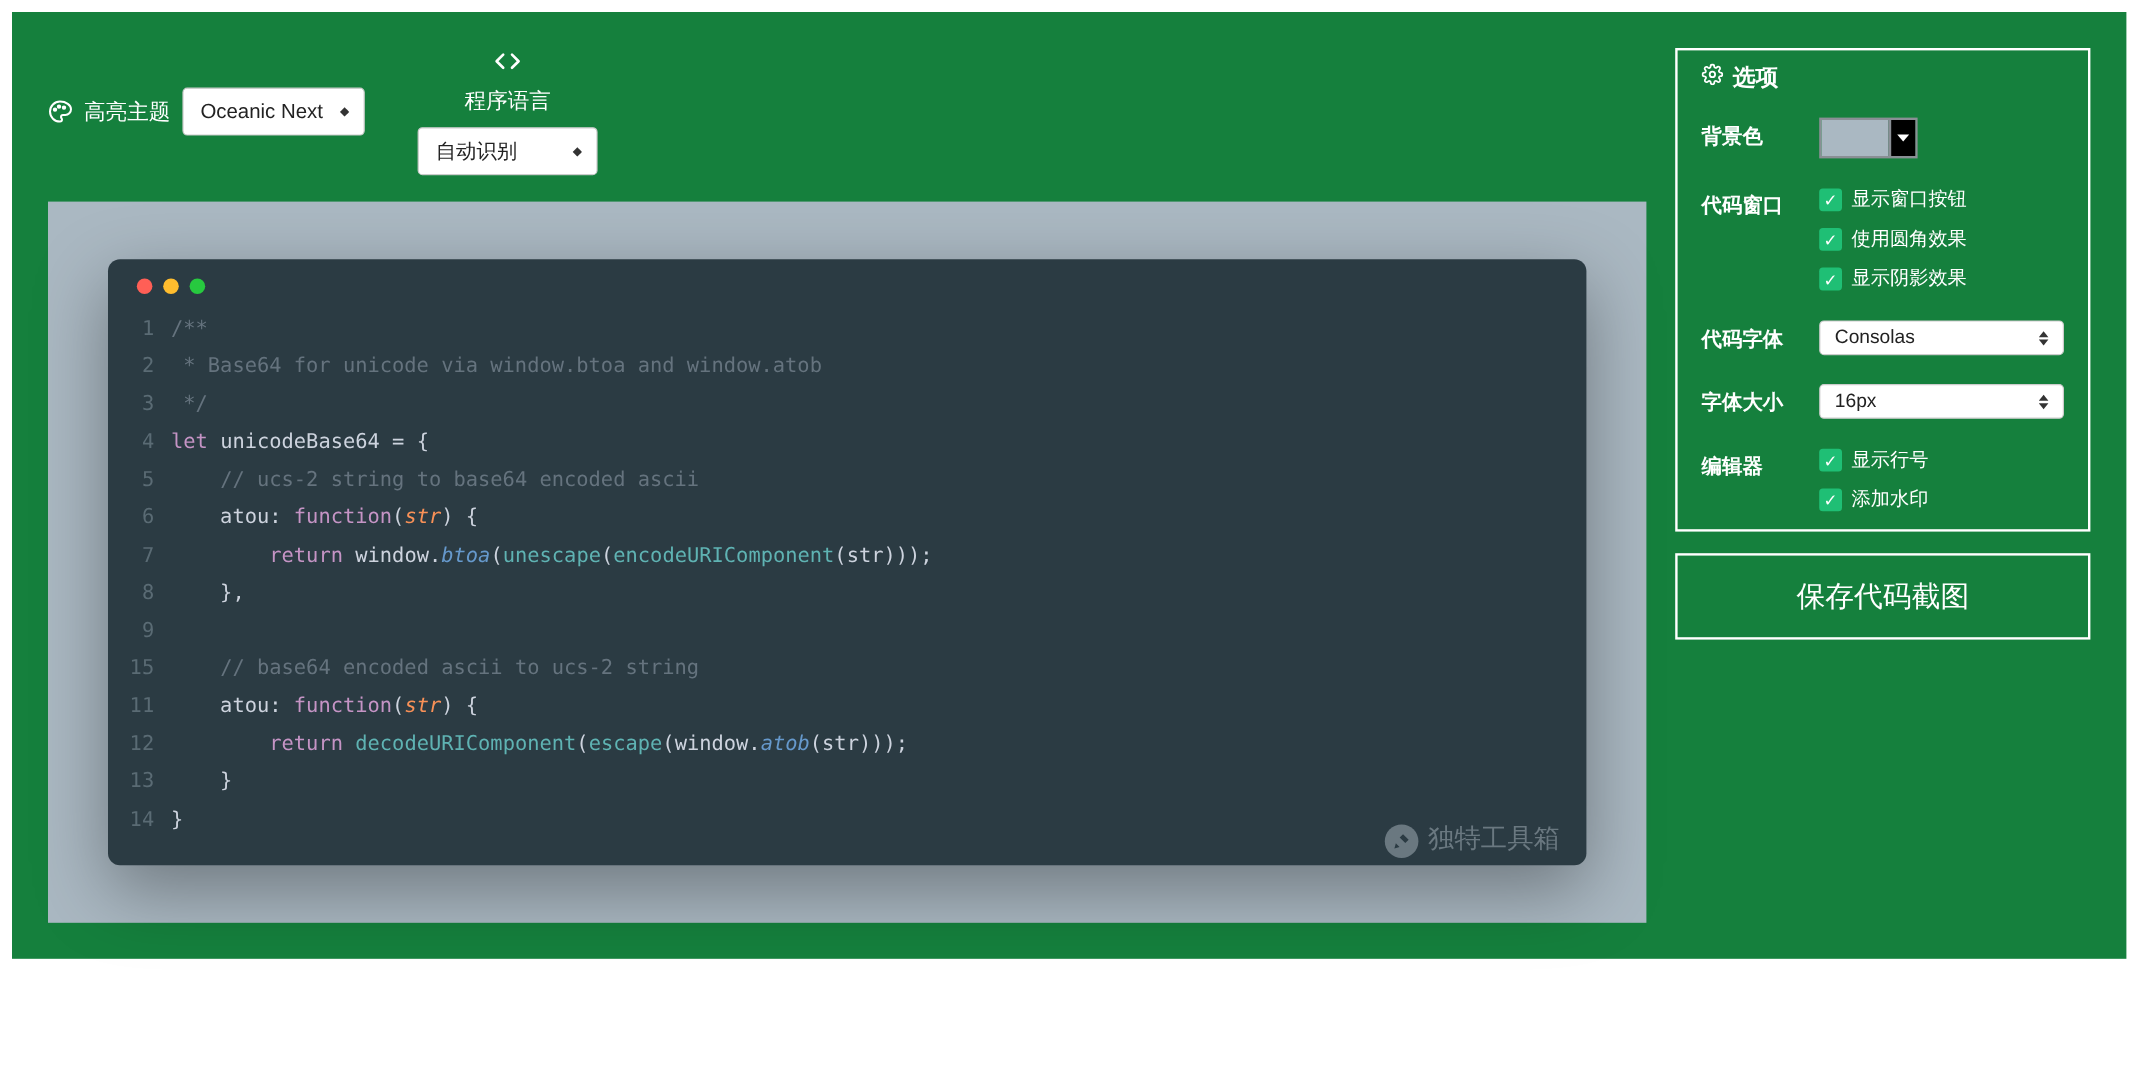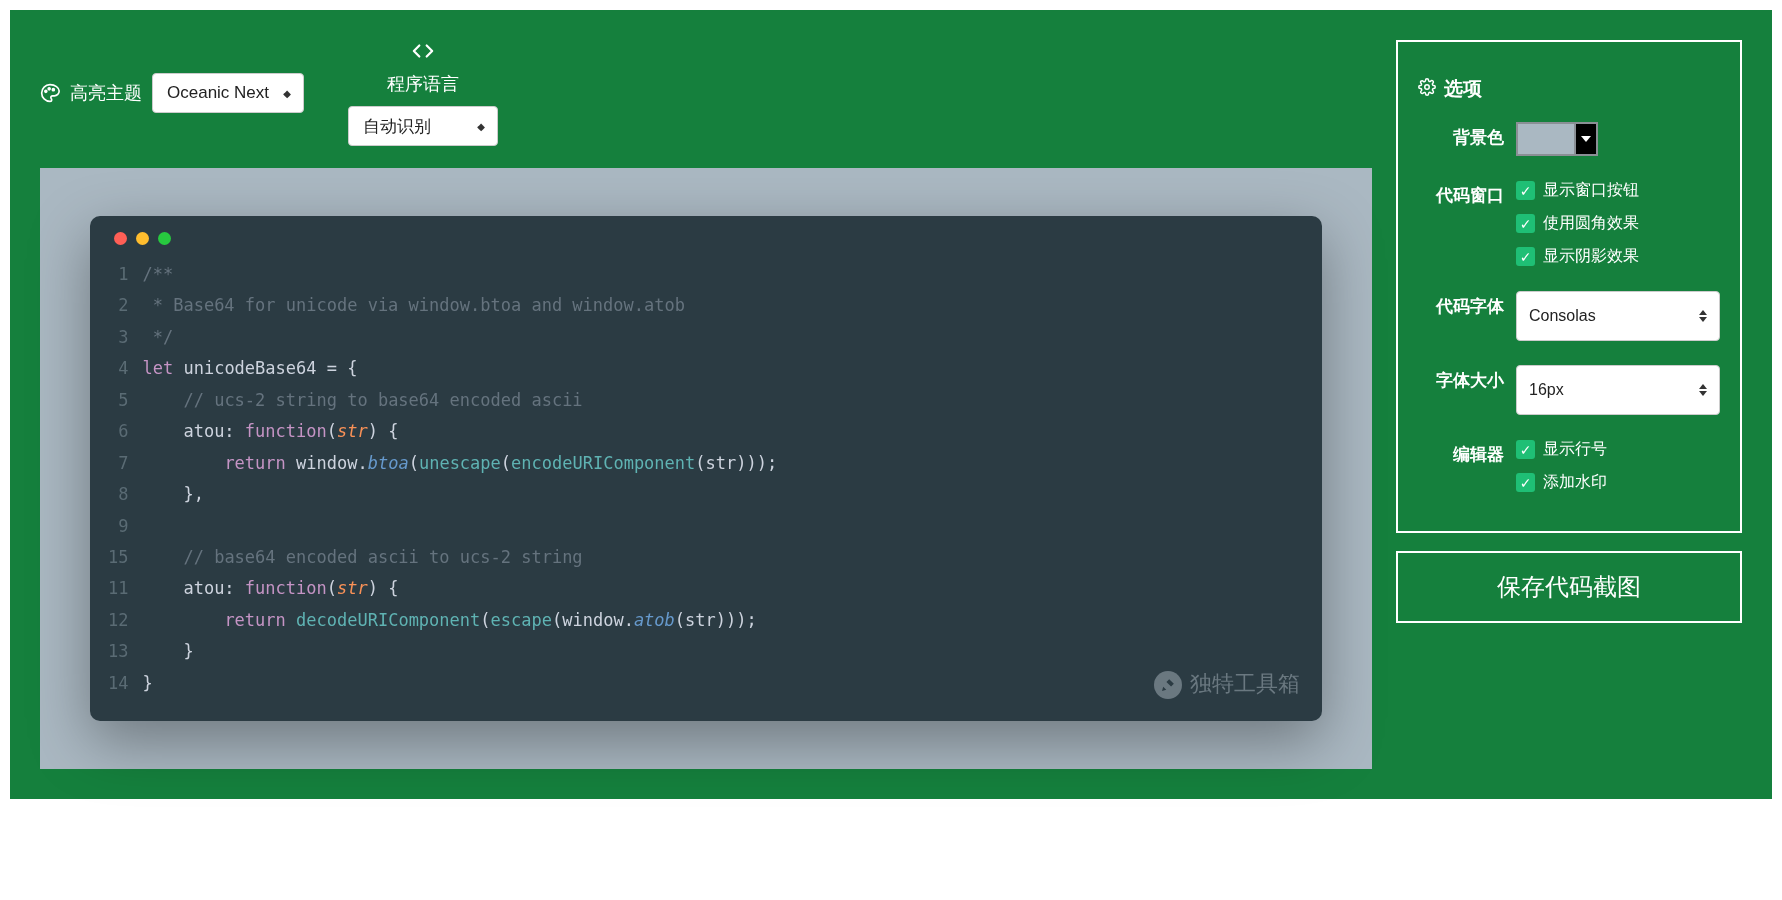--- a/index.html
+++ b/index.html
@@ -84,35 +84,34 @@
 .code-lines { flex: 1; }
 .code-lines div { height: 1.85em; white-space: pre; }
 .tok-comment { color: #65737e; }
 .tok-keyword { color: #c594c5; }
 .tok-ident { color: #cdd3de; }
 .tok-func { color: #6699cc; font-style: italic; }
 .tok-param { color: #f99157; font-style: italic; }
 .tok-builtin { color: #5fb3b3; }
 .watermark {
   position: absolute;
-  right: 22px; bottom: 16px;
+  right: 22px; bottom: 0;
   display: flex; align-items: center; gap: 8px;
   color: #6a7880; font-size: 22px; font-weight: 500;
 }
 .watermark-badge {
   width: 28px; height: 28px; border-radius: 50%;
   background: #6a7880; display: flex; align-items: center; justify-content: center;
   color: #2b3b43; font-size: 16px;
 }
 .side-col { width: 346px; display: flex; flex-direction: column; gap: 18px; }
 .panel {
   border: 2px solid #fff;
-  padding: 34px 20px;
+  padding: 10px 20px;
   color: #fff;
-  text-align: right;
 }
 .panel-title {
   font-size: 19px; font-weight: 600;
   display: flex; align-items: center; gap: 8px;
   margin-bottom: 20px;
 }
 .opt-row {
   display: grid;
   grid-template-columns: 86px 1fr;
   gap: 12px;
@@ -135,21 +134,21 @@
   border-left: 5px solid transparent; border-right: 5px solid transparent; border-top: 6px solid #fff;
 }
 .check-line { display: flex; align-items: center; gap: 8px; font-size: 16px; }
 .checkbox {
   width: 19px; height: 19px; border-radius: 3px; background: #1fbf75;
   display: flex; align-items: center; justify-content: center;
   color: #fff; font-size: 14px; line-height: 1;
 }
 .select-field {
   background: #fff; border: 1px solid #ccc; border-radius: 4px;
-  height: 50px; padding: 0 34px 0 12px; color: #222; font-size: 16px;
+  height: 29px; padding: 0 34px 0 12px; color: #222; font-size: 16px;
   display: flex; align-items: center; position: relative; cursor: pointer; width: 100%;
 }
 .select-field .caret {
   position: absolute; right: 12px; top: 50%; transform: translateY(-50%);
   display: flex; flex-direction: column; gap: 2px;
 }
 .caret::before {
   content: ""; width: 0; height: 0;
   border-left: 4px solid transparent; border-right: 4px solid transparent; border-bottom: 5px solid #333;
 }

